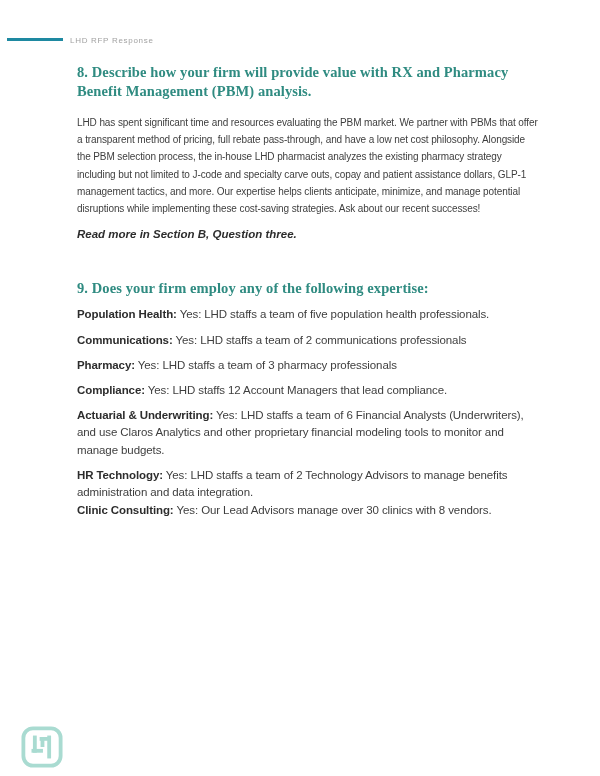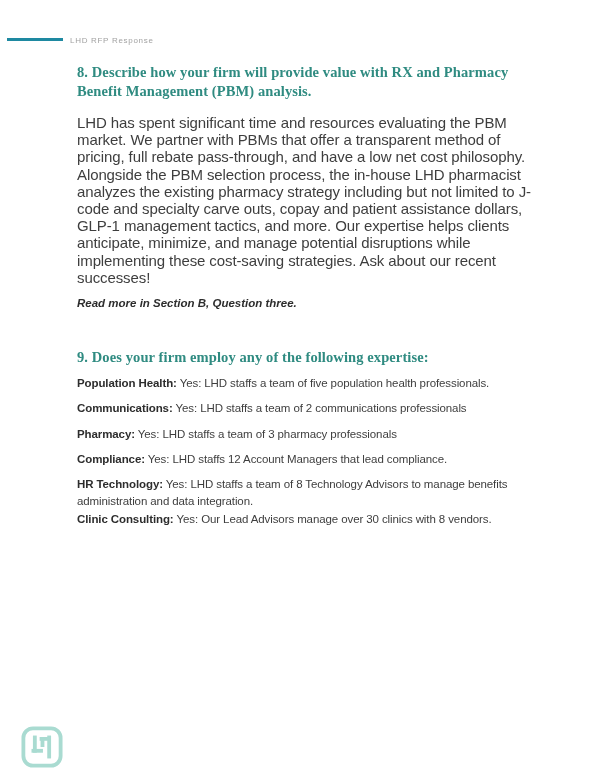--- a/index.html
+++ b/index.html
@@ -41,21 +41,21 @@
     font-family: "Liberation Serif", serif;
     font-weight: bold;
     font-size: 14.5px;
     line-height: 19px;
     letter-spacing: 0.1px;
     color: #2f8b81;
     margin: 0;
   }
   .para {
     margin: 13px 0 0 0;
-    font-size: 15px;
+    font-size: 10px;
     line-height: 17.2px;
     letter-spacing: -0.1px;
     color: #3e3e3e;
   }
   .read-more {
     margin: 9px 0 0 0;
     font-size: 11.5px;
     line-height: 17.2px;
     font-weight: bold;
     color: #2d2d2d;
@@ -109,22 +109,23 @@
     <h2 class="h-teal section9-heading">9. Does your firm employ any of the following expertise:</h2>
 
     <p class="item"><b>Population Health:</b><span> Yes: LHD staffs a team of five population health professionals.</span></p>
 
     <p class="item"><b>Communications:</b><span> Yes: LHD staffs a team of 2 communications professionals</span></p>
 
     <p class="item"><b>Pharmacy:</b><span> Yes: LHD staffs a team of 3 pharmacy professionals</span></p>
 
     <p class="item"><b>Compliance:</b><span> Yes: LHD staffs 12 Account Managers that lead compliance.</span></p>
 
+    <p class="item"><b>Actuarial &amp; Underwriting:</b><span> Yes: LHD staffs a team of 6 Financial Analysts (Underwriters), and use Claros Analytics and other proprietary financial modeling tools to monitor and manage budgets.</span></p>
 
-    <p class="item"><b>HR Technology:</b><span> Yes: LHD staffs a team of 8 Technology Advisors to manage benefits administration and data integration.</span></p>
+    <p class="item"><b>HR Technology:</b><span> Yes: LHD staffs a team of 2 Technology Advisors to manage benefits administration and data integration.</span></p>
 
     <p class="item tight"><b>Clinic Consulting:</b><span> Yes: Our Lead Advisors manage over 30 clinics with 8 vendors.</span></p>
 
   </div>
 
   <div class="logo">
     <svg width="42" height="42" viewBox="0 0 44 44" xmlns="http://www.w3.org/2000/svg">
       <rect x="2.5" y="2.5" width="39" height="39" rx="10" fill="none" stroke="#a9dbd1" stroke-width="4"></rect>
       <g stroke="#a9dbd1" stroke-width="4" stroke-linecap="square" fill="none">
         <path d="M 14.5 12 V 26"></path>

